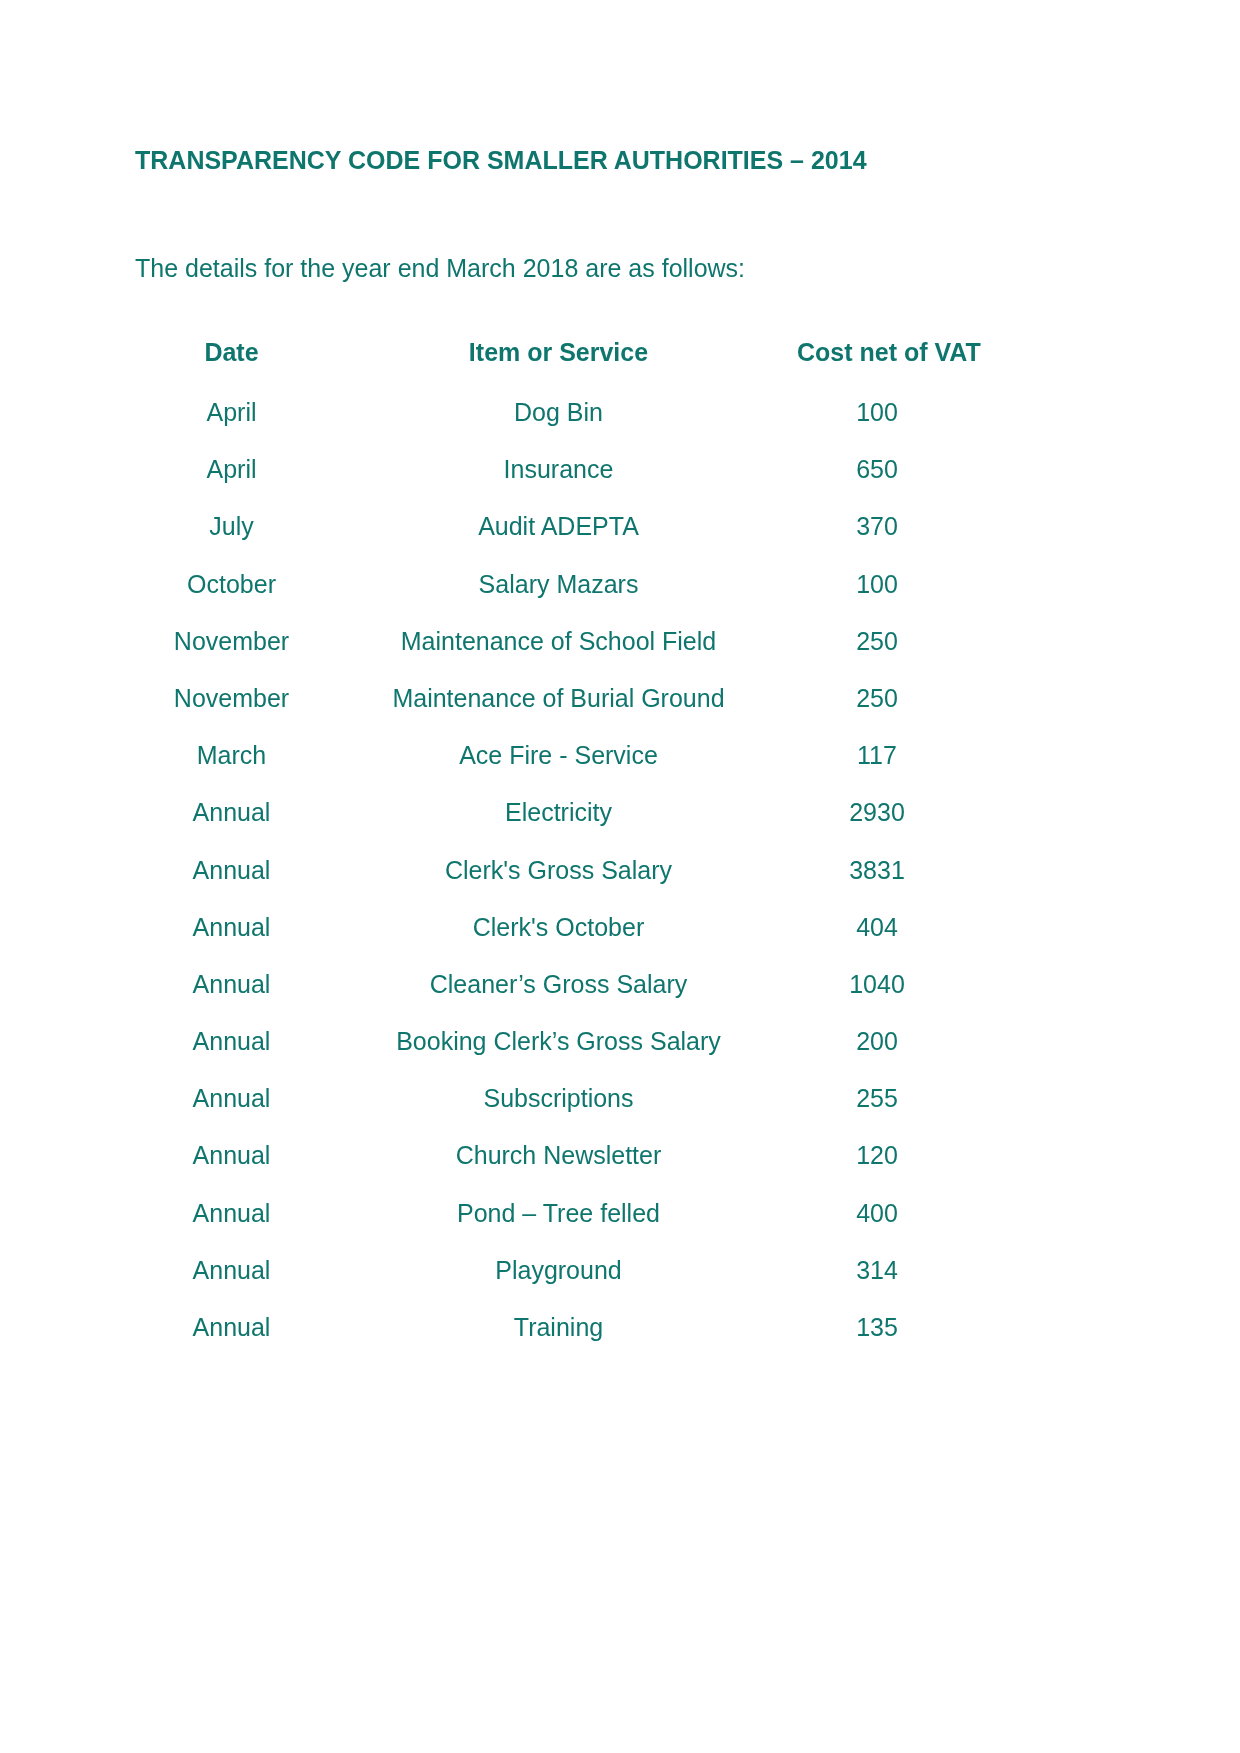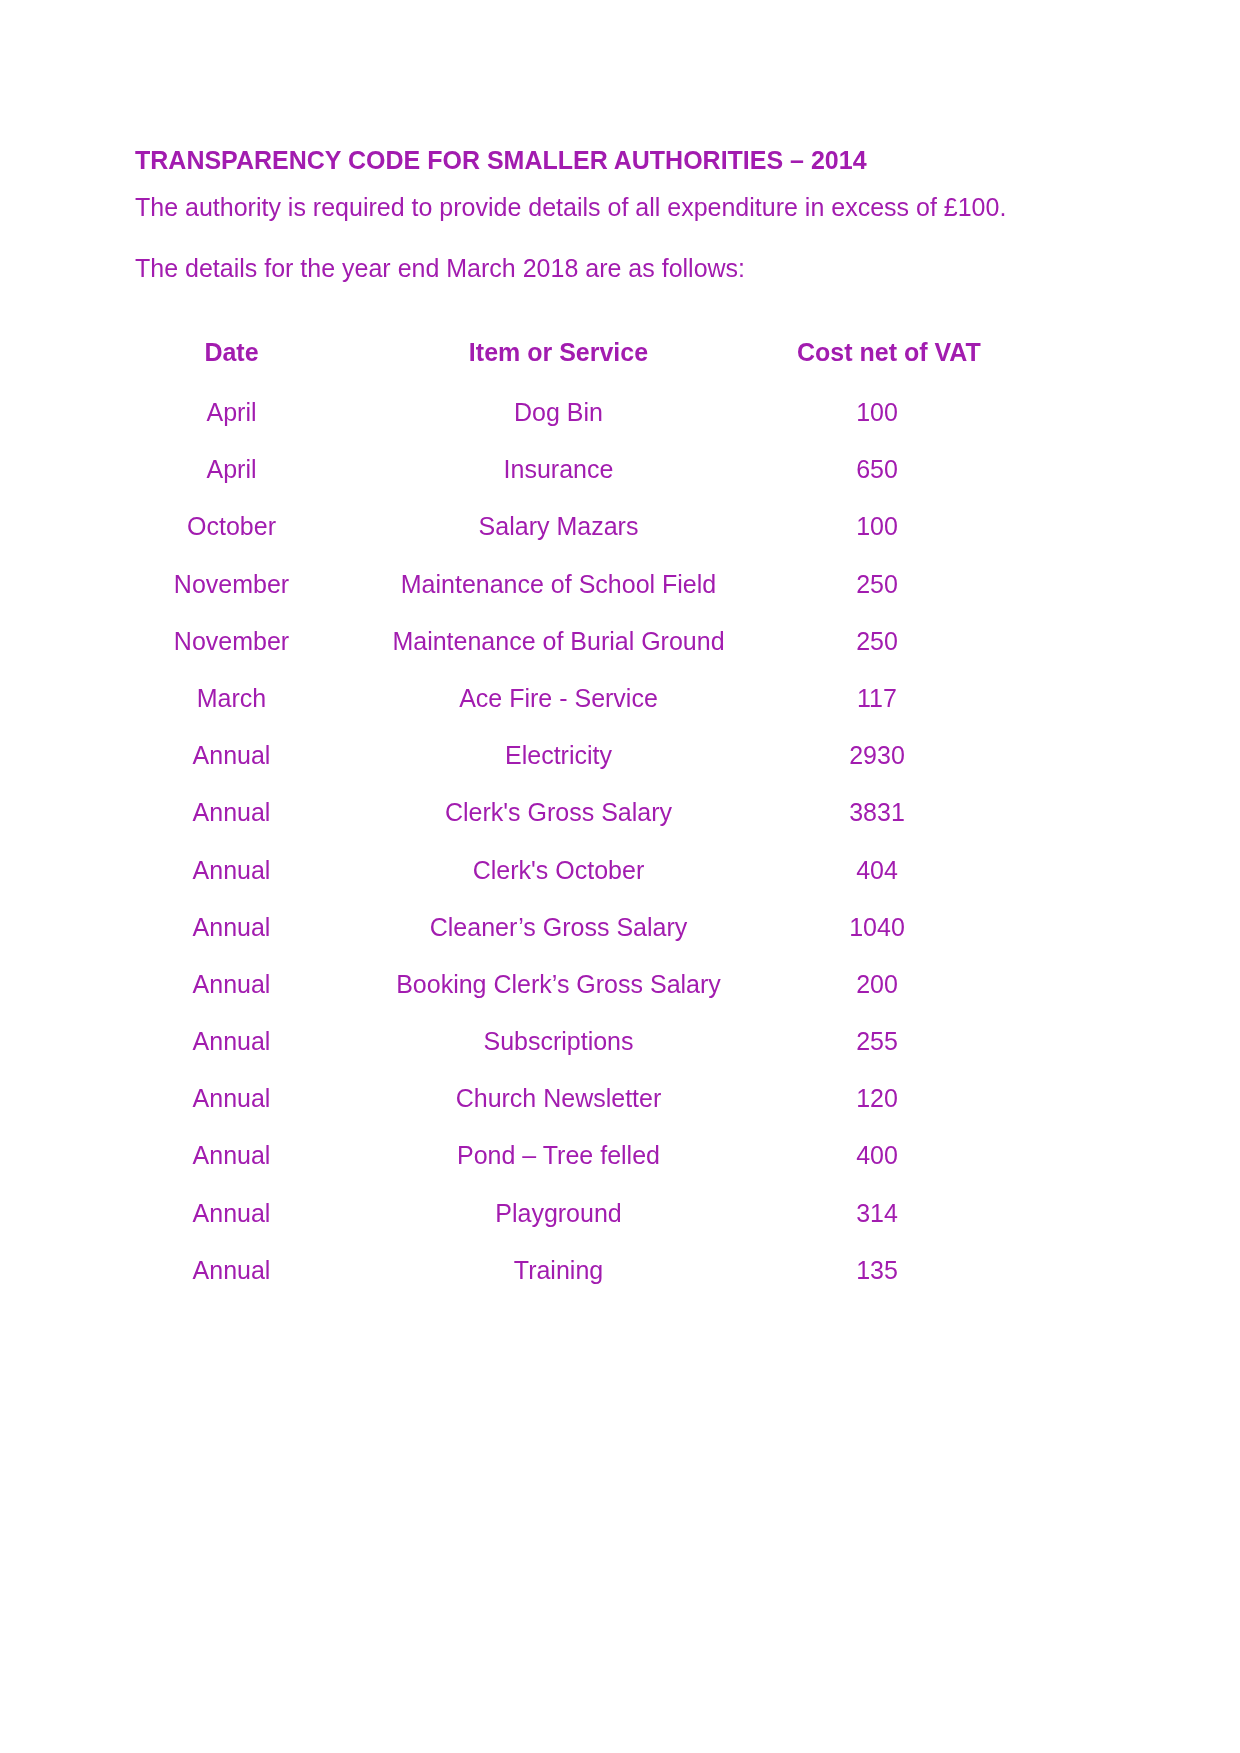--- a/index.html
+++ b/index.html
@@ -6,21 +6,21 @@
     margin: 0;
     padding: 0;
     background: #e8e8e8;
   }
   .page {
     position: relative;
     width: 1240px;
     height: 1753px;
     margin: 0 auto;
     background: #ffffff;
-    color: #a21caf;
+    color: #0f766e;
     font-family: "Liberation Sans", "DejaVu Sans", sans-serif;
     font-size: 25px;
     line-height: 29px;
     overflow: hidden;
   }
   .doc-title {
     position: absolute;
     left: 135px;
     top: 146px;
     font-weight: bold;
@@ -72,21 +72,20 @@
   .col-item { width: 477px; }
   .col-cost { width: 160px; }
 </style>
 </head>
 <body>
 
 <div class="page">
 
   <div class="doc-title">TRANSPARENCY CODE FOR SMALLER AUTHORITIES – 2014</div>
 
-  <div class="doc-para-1">The authority is required to provide details of all expenditure in excess of £100.</div>
 
   <div class="doc-para-2">The details for the year end March 2018 are as follows:</div>
 
   <table class="expenditure">
     <colgroup>
       <col class="col-date">
       <col class="col-item">
       <col class="col-cost">
     </colgroup>
     <thead>
@@ -99,20 +98,25 @@
     <tbody>
         <tr>
           <td>April</td>
           <td>Dog Bin</td>
           <td>100</td>
         </tr>
         <tr>
           <td>April</td>
           <td>Insurance</td>
           <td>650</td>
+        </tr>
+        <tr>
+          <td>July</td>
+          <td>Audit ADEPTA</td>
+          <td>370</td>
         </tr>
         <tr>
           <td>October</td>
           <td>Salary Mazars</td>
           <td>100</td>
         </tr>
         <tr>
           <td>November</td>
           <td>Maintenance of School Field</td>
           <td>250</td>

